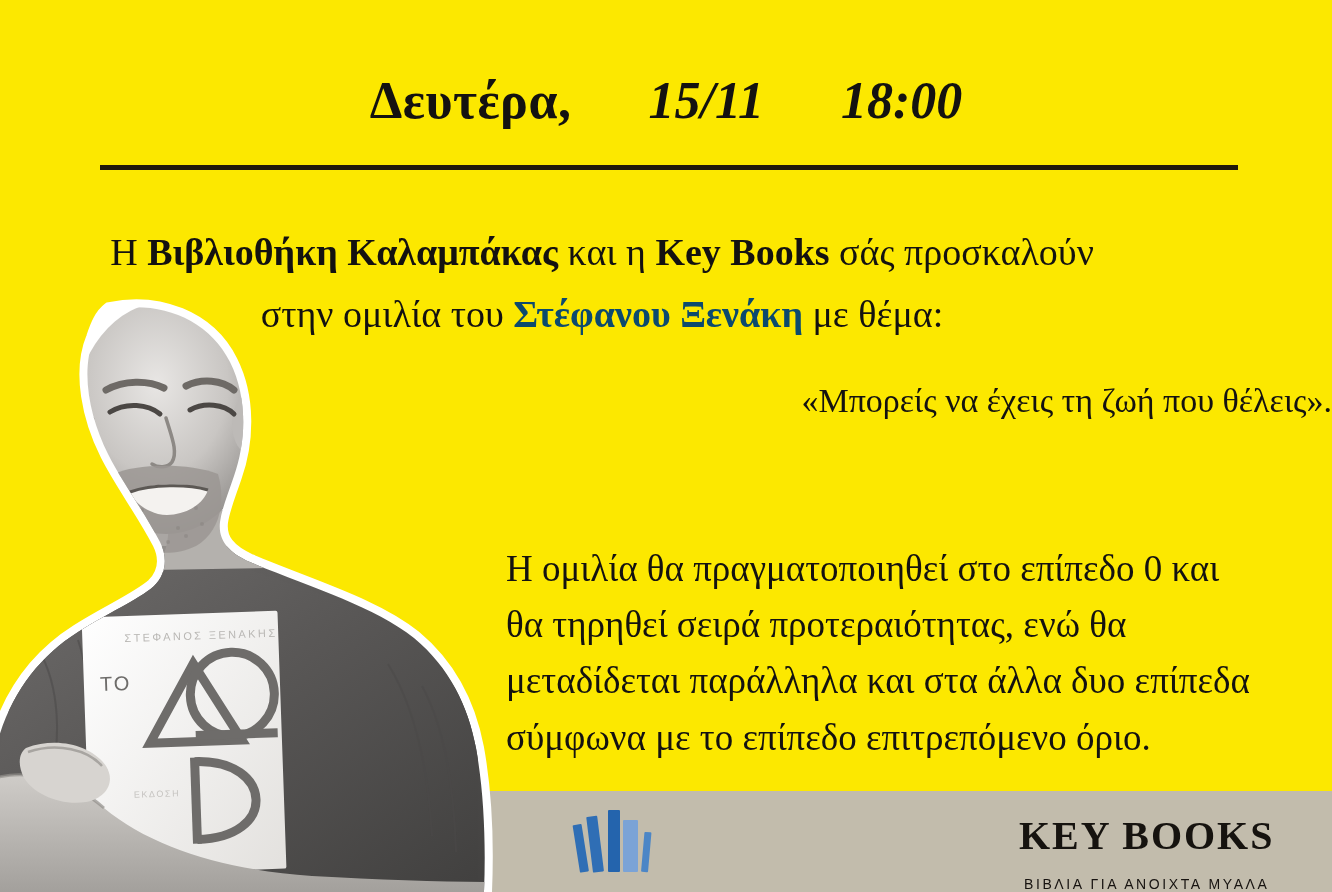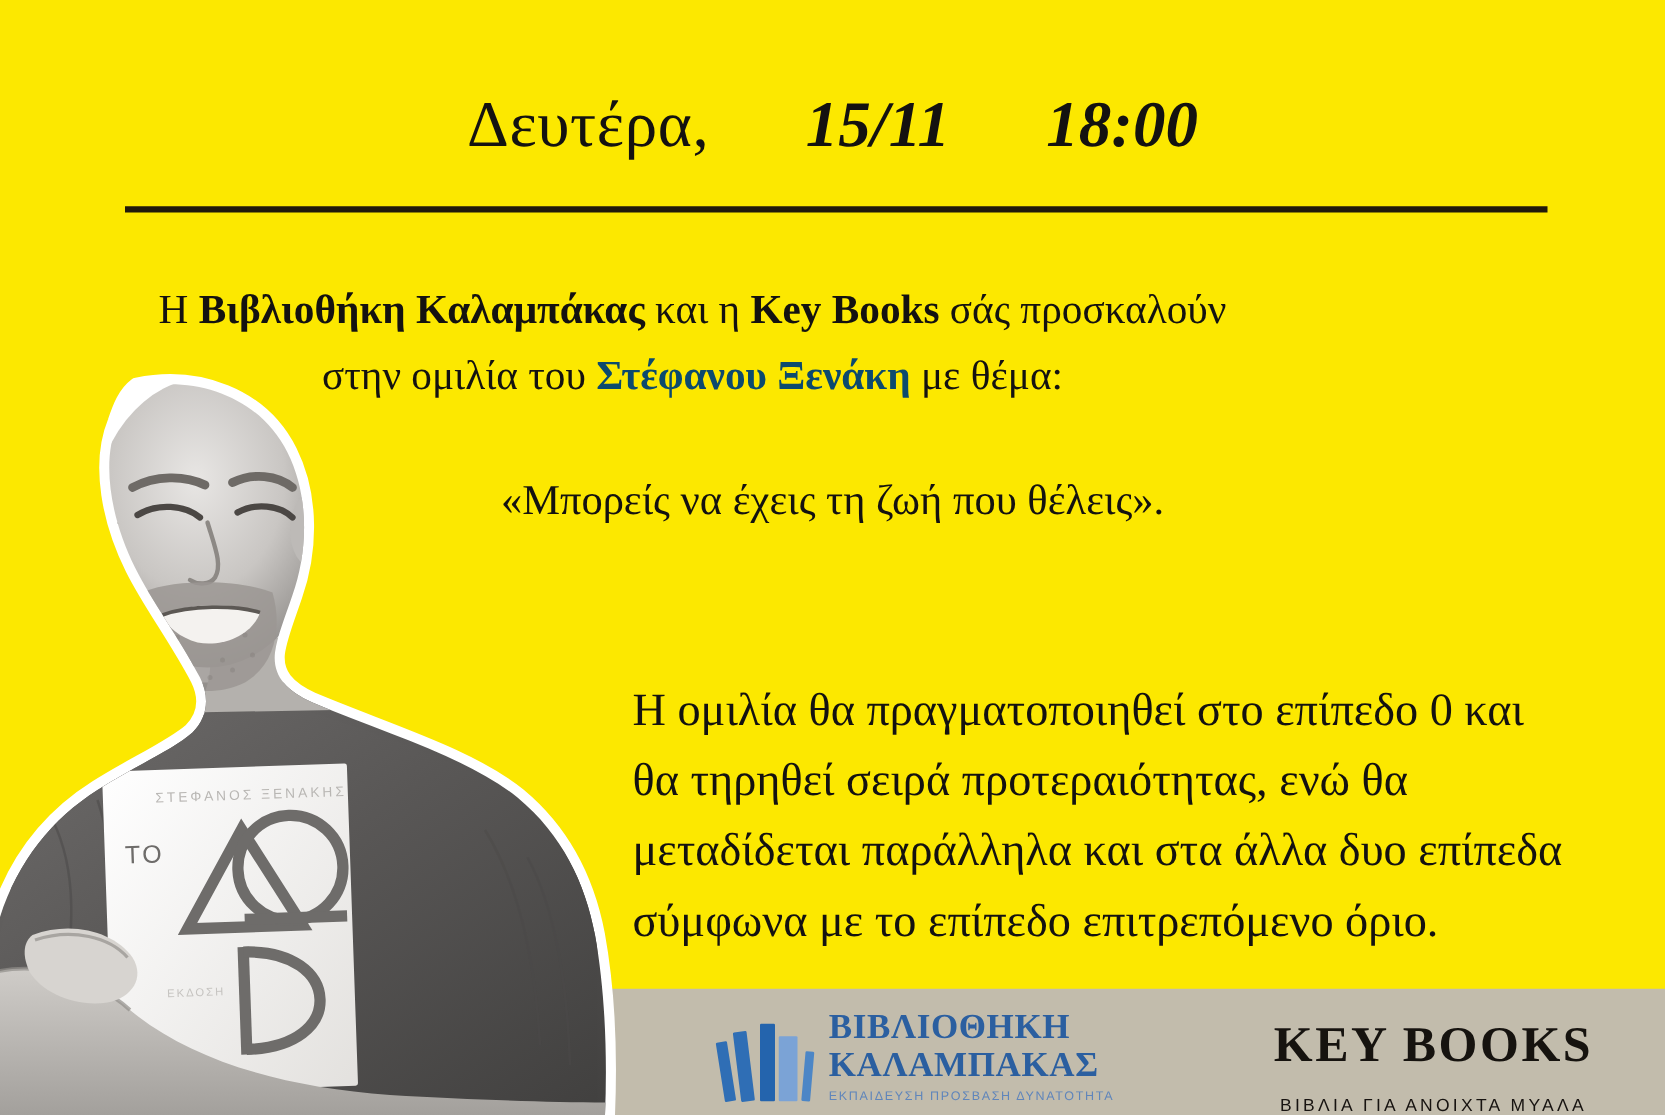--- a/index.html
+++ b/index.html
@@ -23,21 +23,21 @@
     position: absolute;
     top: 72px;
     left: 0;
     width: 1332px;
     text-align: center;
     font-size: 52px;
     letter-spacing: 0.5px;
     line-height: 1.1;
     white-space: nowrap;
   }
-  .headline .day { font-weight: 400; }
+  .headline .day { font-weight: 700; }
   .headline .when {
     font-weight: 700;
     font-style: italic;
     letter-spacing: 0px;
     margin-left: 28px;
   }
   .headline .gap { display: inline-block; width: 22px; }
 
   .rule {
     position: absolute;
@@ -48,36 +48,37 @@
     background: #20190a;
   }
 
   
   .invite {
     position: absolute;
     top: 222px;
     left: 0;
     width: 1108px;
     text-align: center;
-    font-size: 33px;
+    font-size: 38px;
     line-height: 1.62;
+    padding-left: 48px;
   }
   .invite .b { font-weight: 700; }
   .invite .speaker {
     font-weight: 700;
     color: #0c4a6e;
   }
 
   
   .talk-title {
     position: absolute;
     top: 379px;
     left: 0;
     width: 1332px;
-    text-align: center;
+    text-align: right;
     font-size: 34px;
     line-height: 1.3;
     white-space: nowrap;
   }
 
   
   .body-note {
     position: absolute;
     top: 541px;
     left: 506px;
@@ -207,25 +208,20 @@
 
   <div class="footer"></div>
 
   <div class="lib-logo">
     <div class="books">
       <i class="bk1"></i>
       <i class="bk2"></i>
       <i class="bk3"></i>
       <i class="bk4"></i>
       <i class="bk5"></i>
-    </div>
-    <div class="lib-text">
-      <div class="lib-l1">ΒΙΒΛΙΟΘΗΚΗ</div>
-      <div class="lib-l2">ΚΑΛΑΜΠΑΚΑΣ</div>
-      <div class="lib-tag">ΕΚΠΑΙΔΕΥΣΗ ΠΡΟΣΒΑΣΗ ΔΥΝΑΤΟΤΗΤΑ</div>
     </div>
   </div>
 
   <div class="kb-logo">
     <div class="kb-name">KEY BOOKS</div>
     <div class="kb-tag">ΒΙΒΛΙΑ ΓΙΑ ΑΝΟΙΧΤΑ ΜΥΑΛΑ</div>
   </div>
 
   <div class="photo">
     <svg viewBox="0 0 520 596" xmlns="http://www.w3.org/2000/svg" aria-hidden="true">

